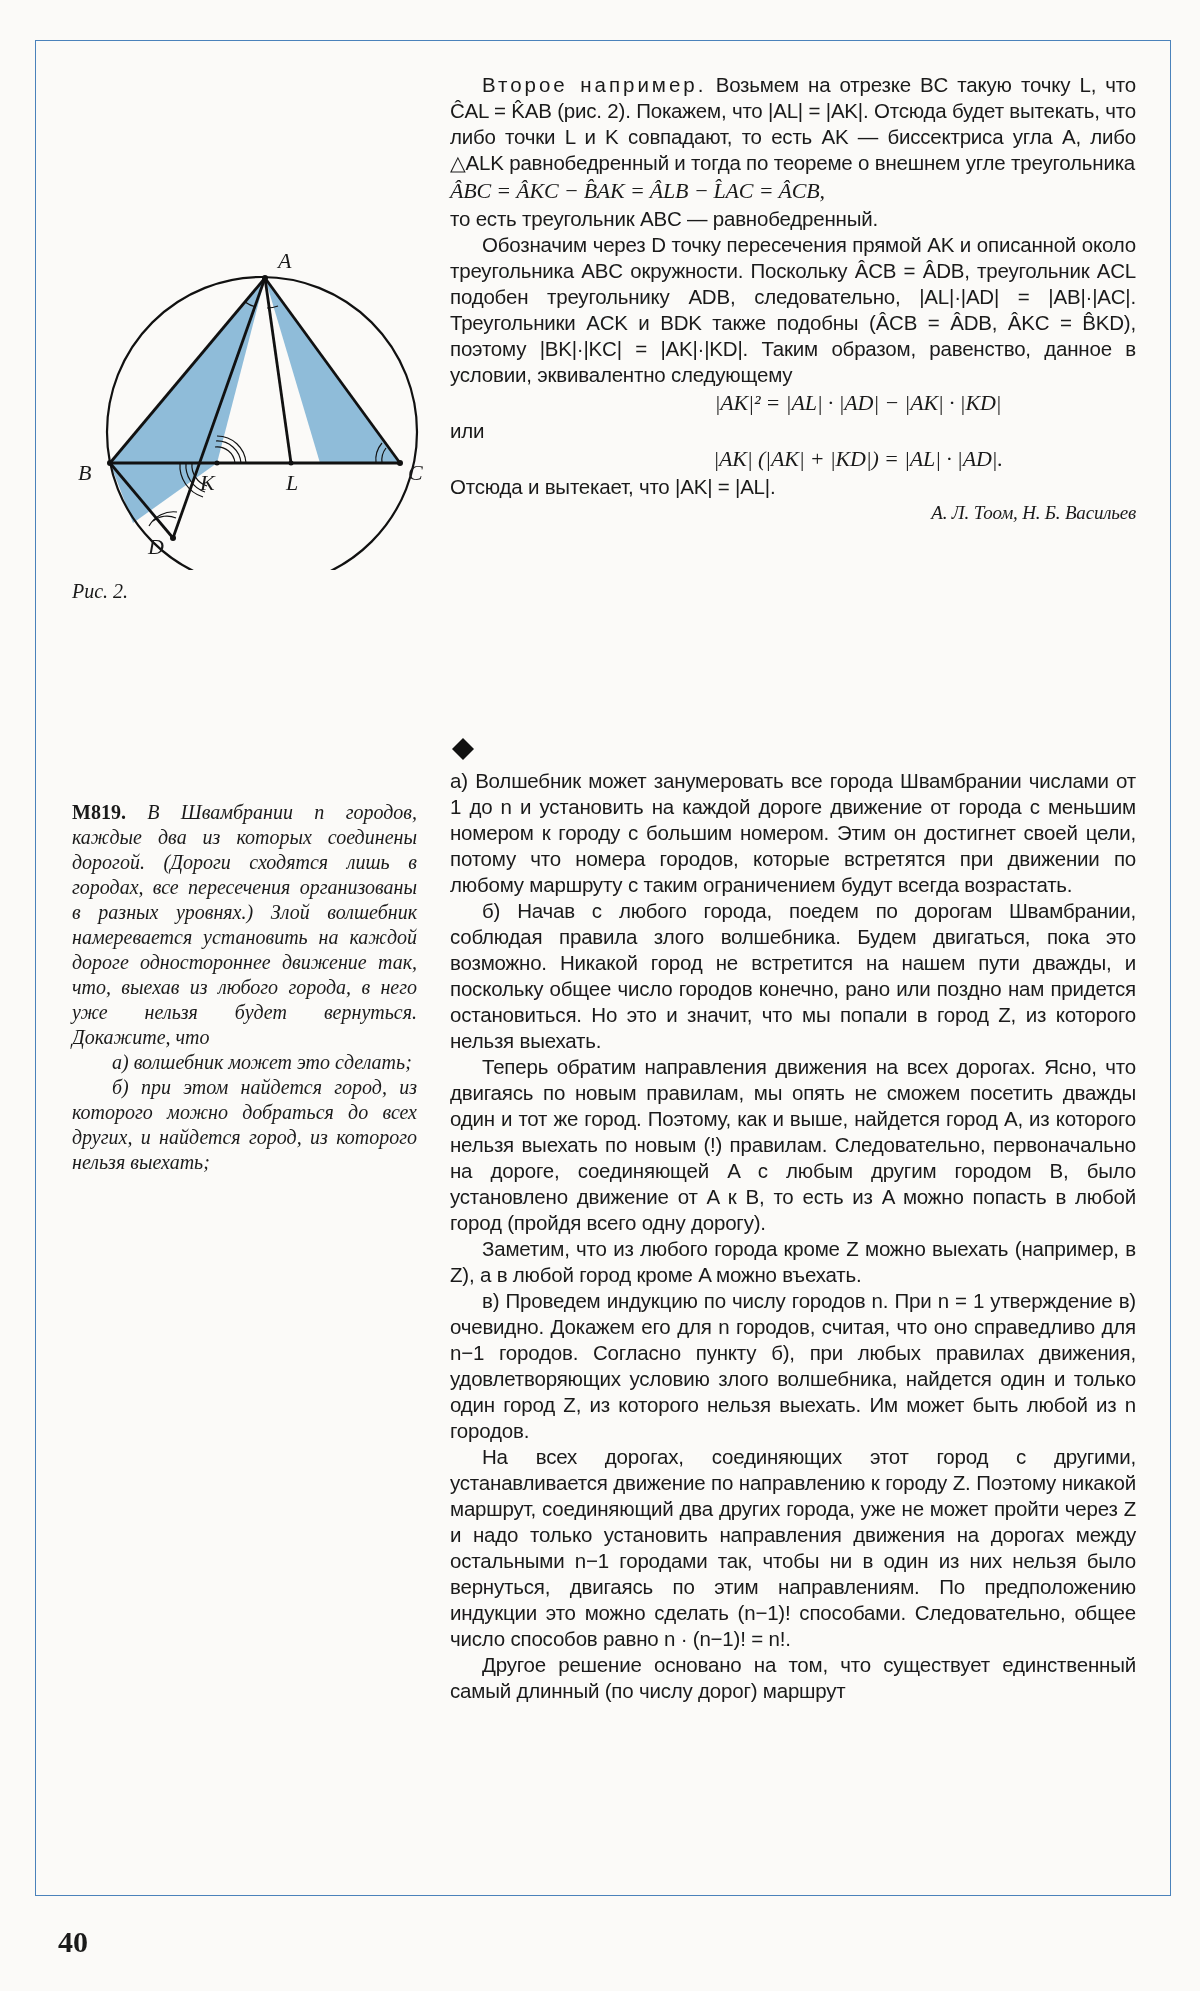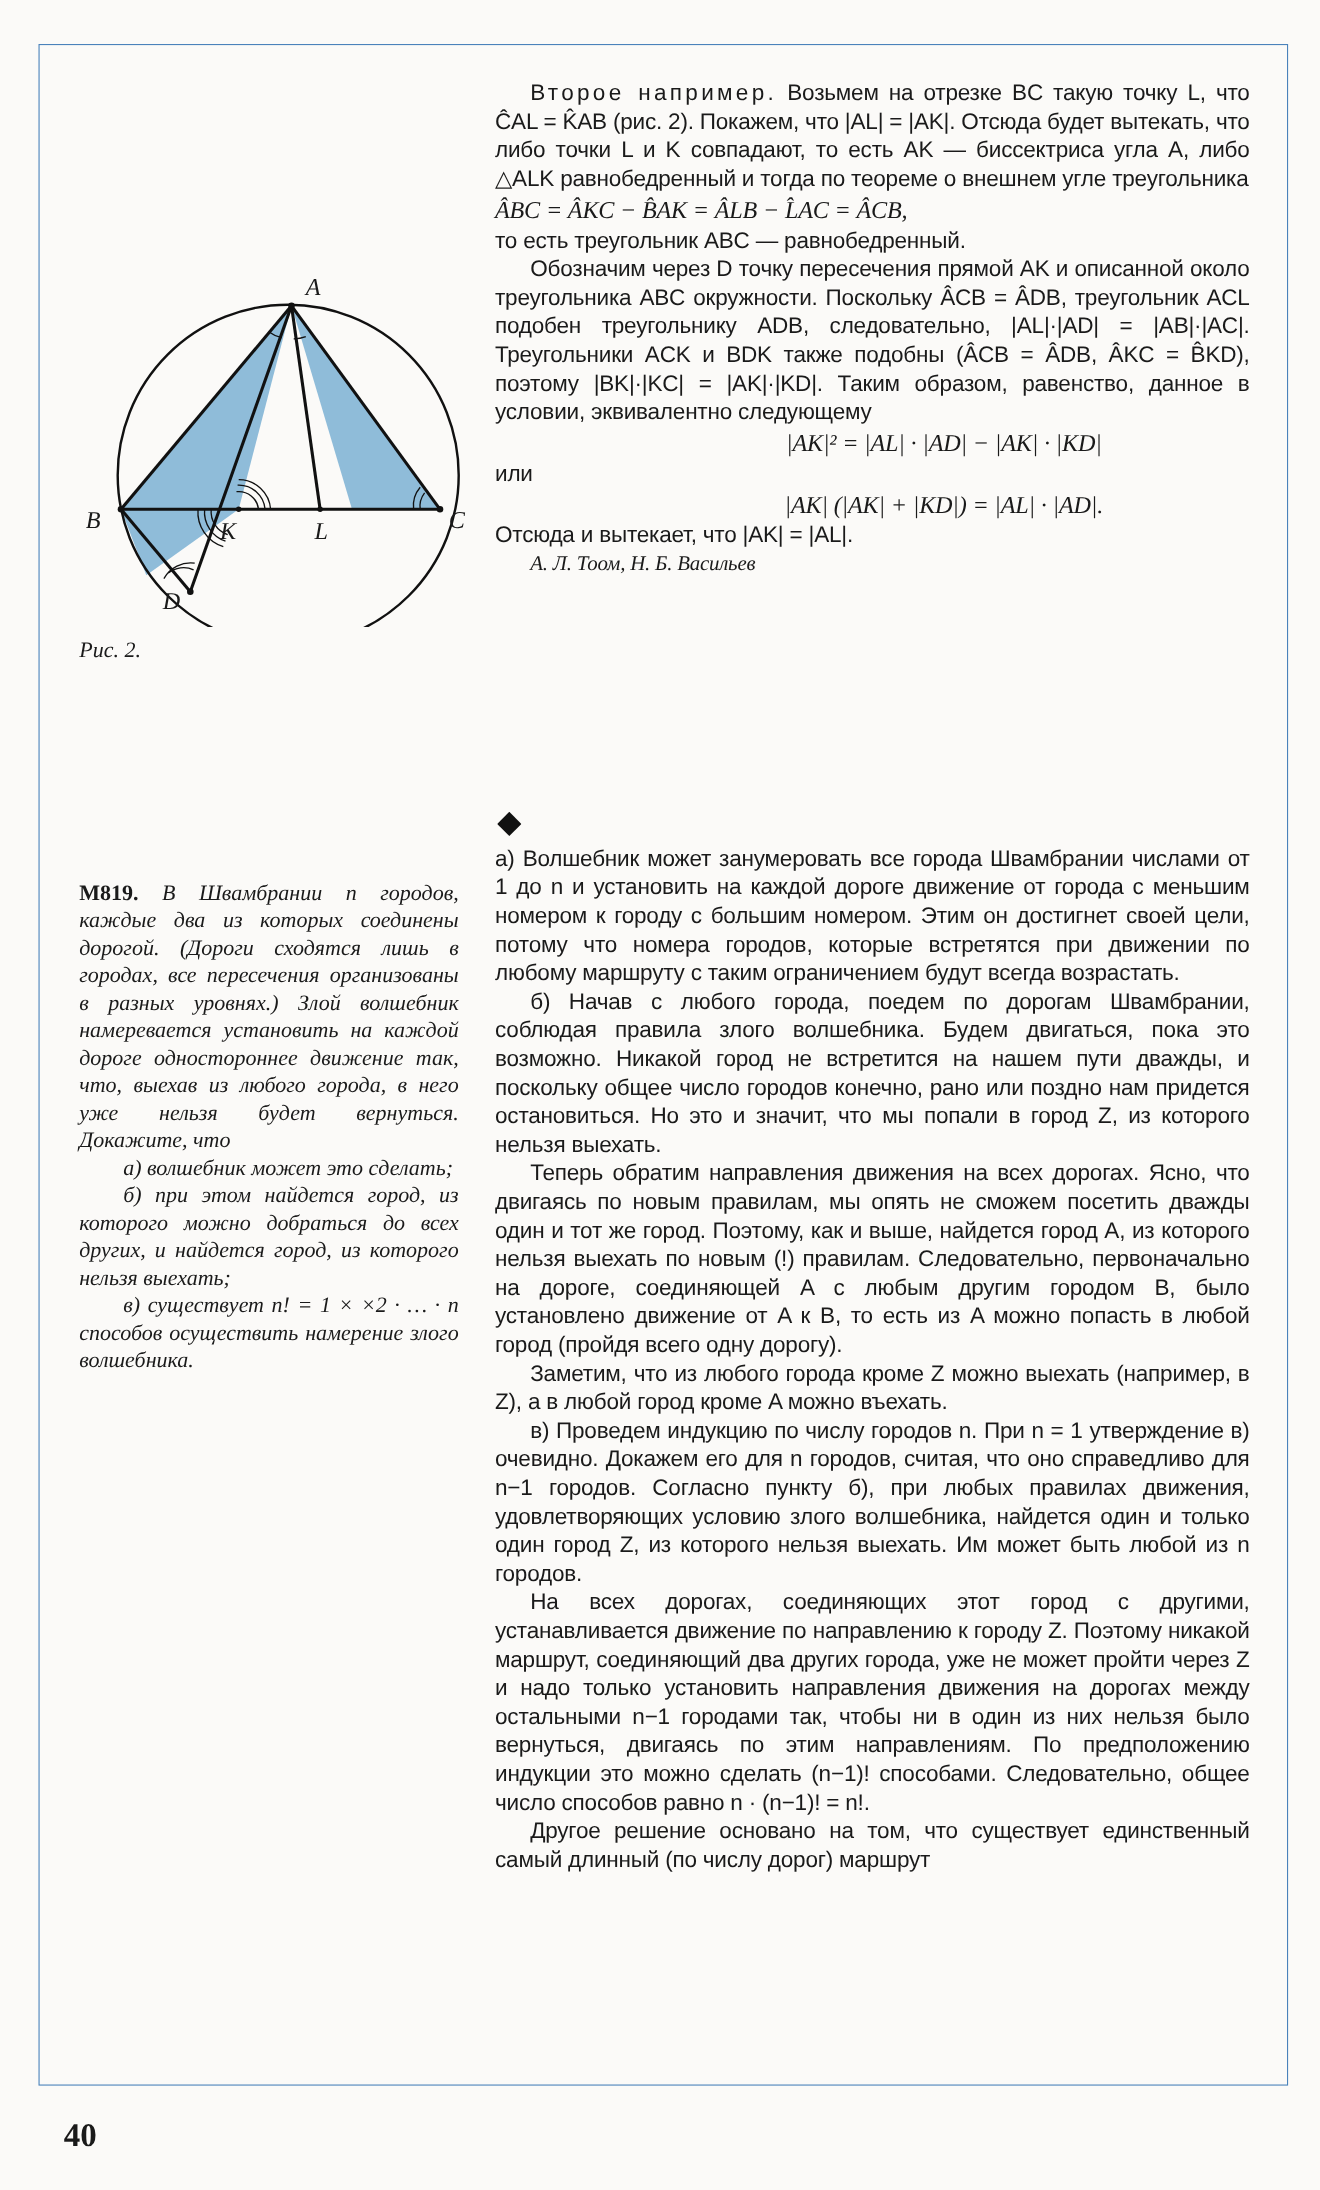--- a/index.html
+++ b/index.html
@@ -17,21 +17,21 @@
     position: absolute; left: 450px; width: 686px;
     font-size: 20.5px; line-height: 26px; text-align: justify;
     font-family: "Liberation Sans", sans-serif;
     letter-spacing: -0.2px;
   }
   .col-right p { margin: 0; text-indent: 32px; }
   .col-right p.noindent { text-indent: 0; }
   .col-right .formula { text-align: left; text-indent: 0; font-family: "Liberation Serif", serif; font-style: italic; font-size: 22px; margin: 2px 0; }
   .col-right .formula.left { text-align: center; padding-left: 130px; }
   .spaced { letter-spacing: 3px; }
-  .author { font-style: italic; font-family: "Liberation Serif", serif; font-size: 19px; text-indent: 0; }
+  .author { text-align: right; font-style: italic; font-family: "Liberation Serif", serif; font-size: 19px; text-indent: 0; }
   .col-left {
     position: absolute; left: 72px; width: 345px;
     font-family: "Liberation Serif", serif; font-style: italic;
     font-size: 20px; line-height: 25px; text-align: justify; margin-top: 32px;
   }
   .col-left p { margin: 0; }
   .col-left p.sub { text-indent: 40px; }
   .problem-num { font-style: normal; font-weight: bold; font-family: "Liberation Serif", serif; }
   .figure { position: absolute; left: 70px; top: 250px; width: 360px; height: 320px; }
   .caption { position: absolute; left: 72px; top: 580px; font-family: "Liberation Serif", serif; font-style: italic; font-size: 20px; }
@@ -99,21 +99,20 @@
   <p class="noindent">или</p>
   <p class="formula left">|AK| (|AK| + |KD|) = |AL| · |AD|.</p>
   <p class="noindent">Отсюда и вытекает, что |AK| = |AL|.</p>
   <p class="author">А. Л. Тоом, Н. Б. Васильев</p>
 </div>
 
 <div class="col-left" style="top:768px;">
   <p><span class="problem-num">M819.</span> <span>В Швамбрании n городов, каждые два из которых соединены дорогой. (Дороги сходятся лишь в городах, все пересечения организованы в разных уровнях.) Злой волшебник намеревается установить на каждой дороге одностороннее движение так, что, выехав из любого города, в него уже нельзя будет вернуться. Докажите, что</span></p>
   <p class="sub">а) волшебник может это сделать;</p>
   <p class="sub">б) при этом найдется город, из которого можно добраться до всех других, и найдется город, из которого нельзя выехать;</p>
-  <p class="sub">в) существует n! = 1 × ×2 · … · n способов осуществить намерение злого волшебника.</p>
 </div>
 
 <svg class="diamond" viewBox="0 0 22 22">
   <polygon points="11,0 22,11 11,22 0,11" fill="#111"></polygon>
 </svg>
 
 <div class="col-right" style="top:768px;">
   <p class="noindent">а) Волшебник может занумеровать все города Швамбрании числами от 1 до n и установить на каждой дороге движение от города с меньшим номером к городу с большим номером. Этим он достигнет своей цели, потому что номера городов, которые встретятся при движении по любому маршруту с таким ограничением будут всегда возрастать.</p>
   <p>б) Начав с любого города, поедем по дорогам Швамбрании, соблюдая правила злого волшебника. Будем двигаться, пока это возможно. Никакой город не встретится на нашем пути дважды, и поскольку общее число городов конечно, рано или поздно нам придется остановиться. Но это и значит, что мы попали в город Z, из которого нельзя выехать.</p>
   <p>Теперь обратим направления движения на всех дорогах. Ясно, что двигаясь по новым правилам, мы опять не сможем посетить дважды один и тот же город. Поэтому, как и выше, найдется город A, из которого нельзя выехать по новым (!) правилам. Следовательно, первоначально на дороге, соединяющей A с любым другим городом B, было установлено движение от A к B, то есть из A можно попасть в любой город (пройдя всего одну дорогу).</p>

